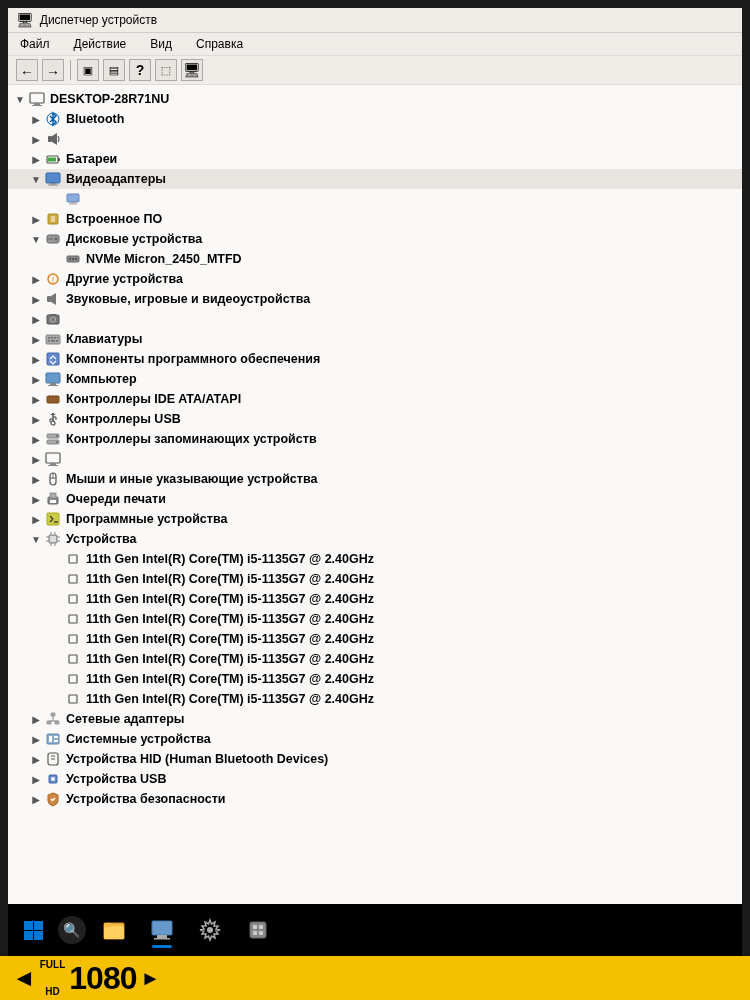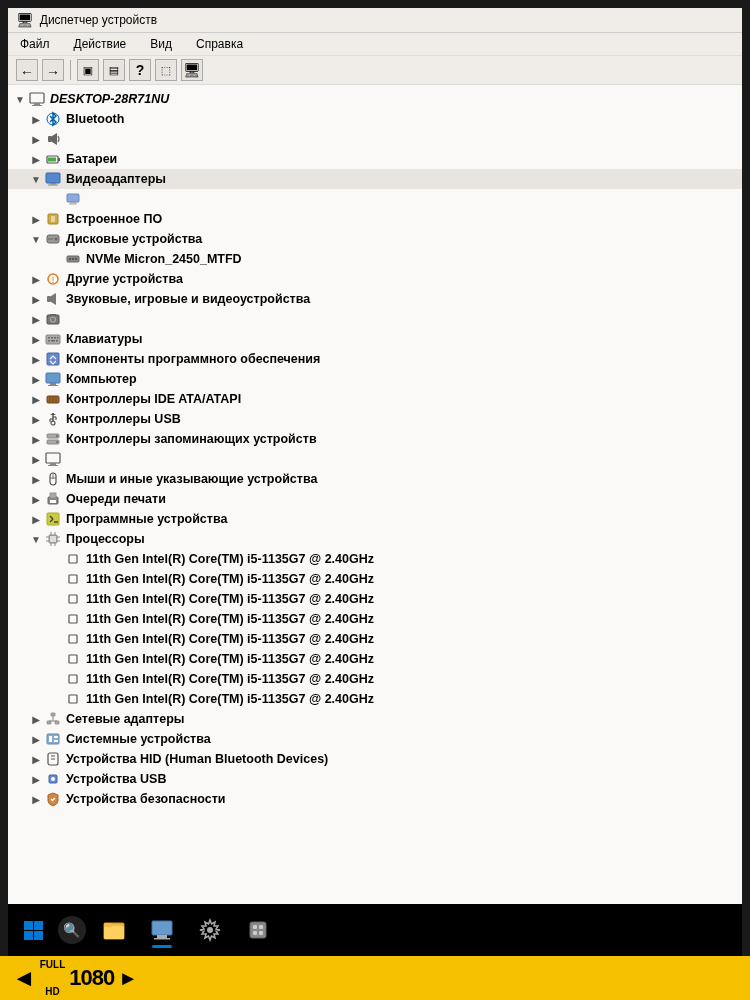--- a/index.html
+++ b/index.html
@@ -209,21 +209,21 @@
 
     .fullhd-text {
       font-size: 10px;
       font-weight: bold;
       color: #000;
       line-height: 1.1;
       text-align: center;
     }
 
     .fullhd-num {
-      font-size: 22px;
+      font-size: 32px;
       font-weight: bold;
       color: #000;
       letter-spacing: -1px;
     }
 
     .fullhd-arrow {
       font-size: 20px;
       color: #000;
       font-weight: bold;
     }
@@ -268,21 +268,21 @@
       <div class="tree-item">
         <span class="indent" style="width:4px;"></span>
         <span class="expand-arrow">▼</span>
         <span class="item-icon">
           <svg width="16" height="16" viewBox="0 0 16 16">
             <rect x="1" y="2" width="14" height="10" rx="1" fill="none" stroke="#555" stroke-width="1.2"></rect>
             <rect x="5" y="12" width="6" height="2" fill="#888"></rect>
             <rect x="3" y="14" width="10" height="1" fill="#888"></rect>
           </svg>
         </span>
-        <span class="item-label" style="font-weight:bold;font-style:italic;">DESKTOP-28R71NU</span>
+        <span class="item-label" style="font-weight:bold;">DESKTOP-28R71NU</span>
       </div>
 
       <div id="tree-items-container">
           <div class="tree-item">
     <span class="indent" style="width:20px;"></span>
     <span class="expand-arrow" style="visibility:visible;">▶</span>
     <span class="item-icon">
               <svg width="16" height="16" viewBox="0 0 16 16">
                 <path d="M8 2 L11 5 L8 8 L11 11 L8 14 L8 8 L5 11 L8 8 L5 5 L8 8 Z" fill="none" stroke="#0060b0" stroke-width="1.5"></path>
                 <circle cx="8" cy="8" r="6" fill="none" stroke="#0060b0" stroke-width="1"></circle>
@@ -548,21 +548,21 @@
                 <line x1="6" y1="1" x2="6" y2="4" stroke="#888" stroke-width="1"></line>
                 <line x1="10" y1="1" x2="10" y2="4" stroke="#888" stroke-width="1"></line>
                 <line x1="6" y1="12" x2="6" y2="15" stroke="#888" stroke-width="1"></line>
                 <line x1="10" y1="12" x2="10" y2="15" stroke="#888" stroke-width="1"></line>
                 <line x1="1" y1="6" x2="4" y2="6" stroke="#888" stroke-width="1"></line>
                 <line x1="1" y1="10" x2="4" y2="10" stroke="#888" stroke-width="1"></line>
                 <line x1="12" y1="6" x2="15" y2="6" stroke="#888" stroke-width="1"></line>
                 <line x1="12" y1="10" x2="15" y2="10" stroke="#888" stroke-width="1"></line>
               </svg>
             </span>
-    <span class="item-label">Процессоры</span>
+    <span class="item-label">Устройства</span>
   </div>
           <div class="tree-item">
     <span class="indent" style="width:40px;"></span>
     <span class="expand-arrow" style="visibility:hidden;">▶</span>
     <span class="item-icon">
               <svg width="14" height="14" viewBox="0 0 14 14">
                 <rect x="3" y="3" width="8" height="8" rx="0.5" fill="none" stroke="#555" stroke-width="1.2"></rect>
               </svg>
             </span>
     <span class="item-label">11th Gen Intel(R) Core(TM) i5-1135G7 @ 2.40GHz</span>

